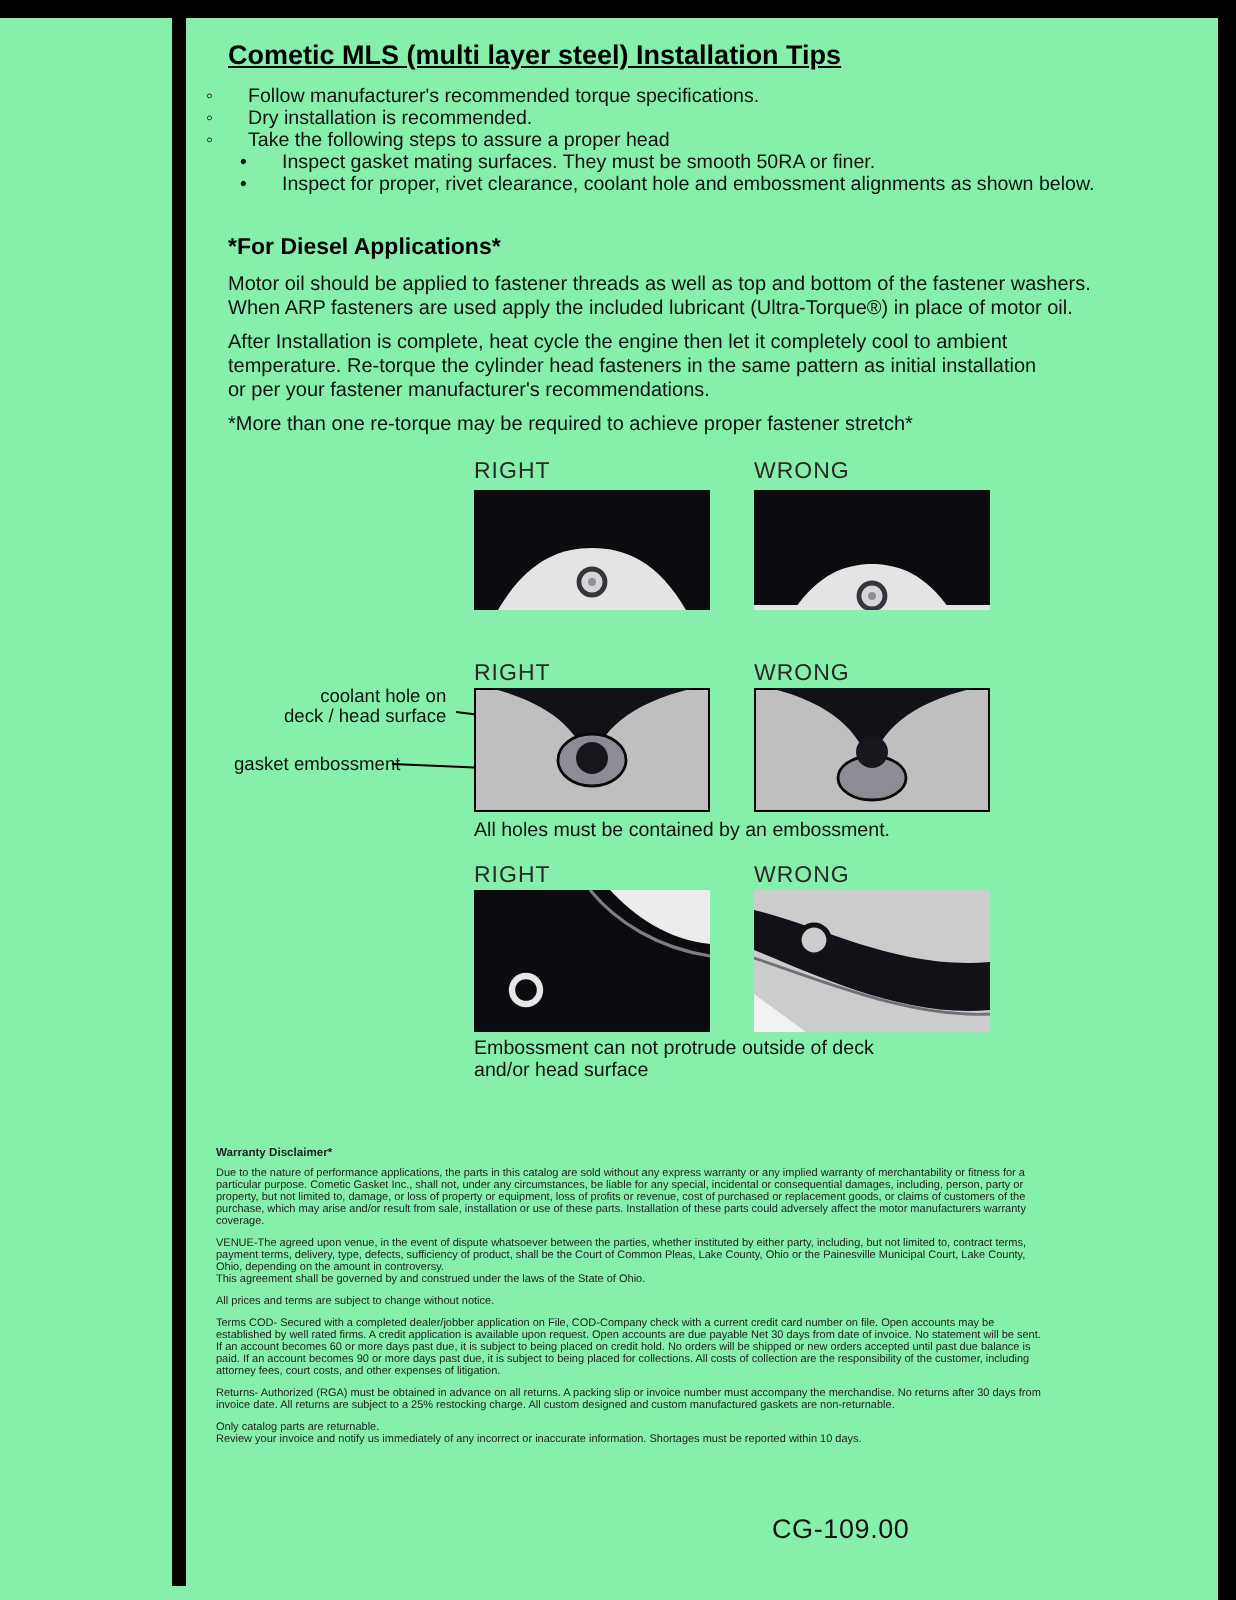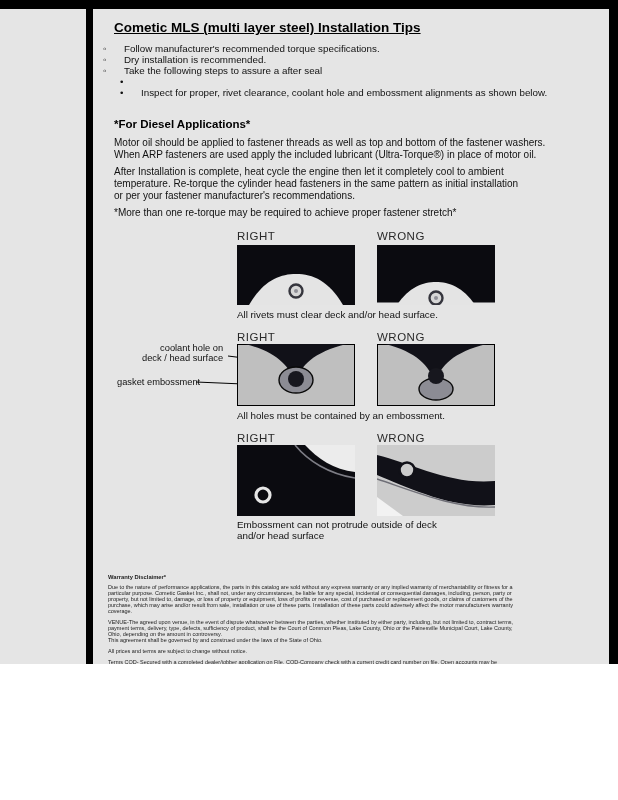--- a/index.html
+++ b/index.html
@@ -1,18 +1,18 @@
 <!DOCTYPE html>
 <html><head>
 <meta charset="utf-8">
 <style>
   * { margin:0; padding:0; box-sizing:border-box; }
   html,body { background:#ffffff; }
   body { font-family:"Liberation Sans", sans-serif; }
-  .page { position:relative; width:618px; height:664px; background:#e5e5e5; overflow:hidden; color:#111;text-decoration:underline; }
+  .page { position:relative; width:618px; height:800px; background:#86efac; overflow:hidden; color:#111;text-decoration:underline; }
   .abs { position:absolute; }
 
   
   .bar { position:absolute; background:#000; }
   .bar.top { left:0; top:0; width:618px; height:9px; }
   .bar.left { left:86px; top:9px; width:7px; height:784px; }
   .bar.right { left:609px; top:0; width:9px; height:800px; }
 
   .title { left:114px; top:20px; font-size:13.5px; font-weight:bold; text-decoration:underline; color:#000; white-space:nowrap; }
 
@@ -54,24 +54,25 @@
     <div class="line">
       <span class="marker o"></span>
       <span>Follow manufacturer's recommended torque specifications.</span>
     </div>
     <div class="line">
       <span class="marker o"></span>
       <span>Dry installation is recommended.</span>
     </div>
     <div class="line">
       <span class="marker o"></span>
-      <span>Take the following steps to assure a after seal</span>
+      <span>Take the following steps to assure a proper head</span>
     </div>
     <div class="line sub">
       <span class="marker f"></span>
+      <span>Inspect gasket mating surfaces.  They must be smooth 50RA or finer.</span>
     </div>
     <div class="line sub">
       <span class="marker f"></span>
       <span>Inspect for proper, rivet clearance, coolant hole and embossment alignments as shown below.</span>
     </div>
   </div>
 
   <div class="abs diesel-heading">*For Diesel Applications*</div>
   <div class="abs para p2">After Installation is complete, heat cycle the engine then let it completely cool to ambient
 temperature. Re-torque the cylinder head fasteners in the same pattern as initial installation
@@ -89,21 +90,20 @@
     <circle cx="59" cy="46" r="6.5" fill="#d6d6d6" stroke="#35353d" stroke-width="2.4"></circle>
     <circle cx="59" cy="46" r="2" fill="#8f8f97"></circle>
   </svg>
   <svg class="abs" style="left:377px; top:245px;" width="118" height="60" viewBox="0 0 118 60">
     <rect width="118" height="60" fill="#0b0b10"></rect>
     <path d="M20,60 C32,42 46,37 59,37 C72,37 86,42 98,60 Z" fill="#e4e4e4"></path>
     <rect x="0" y="57.5" width="118" height="2.5" fill="#e4e4e4"></rect>
     <circle cx="59" cy="53" r="6.5" fill="#d6d6d6" stroke="#35353d" stroke-width="2.4"></circle>
     <circle cx="59" cy="53" r="2" fill="#8f8f97"></circle>
   </svg>
-  <div class="abs caption" style="left:237px; top:309px;">All rivets must clear deck and/or head surface.</div>
 
   <div class="abs fig-label" style="left:237px; top:331px;">RIGHT</div>
   <div class="abs fig-label" style="left:377px; top:331px;">WRONG</div>
 
   <div class="abs annot" style="left:142px; top:343px;">coolant hole on
 deck / head surface</div>
   <div class="abs annot" style="left:117px; top:377px;">gasket embossment</div>
   <svg class="abs" style="left:186px; top:346px;" width="120" height="45" viewBox="0 0 120 45">
     <line x1="42" y1="10" x2="114" y2="19" stroke="#000" stroke-width="1"></line>
     <line x1="10" y1="36" x2="104" y2="40" stroke="#000" stroke-width="1"></line>

